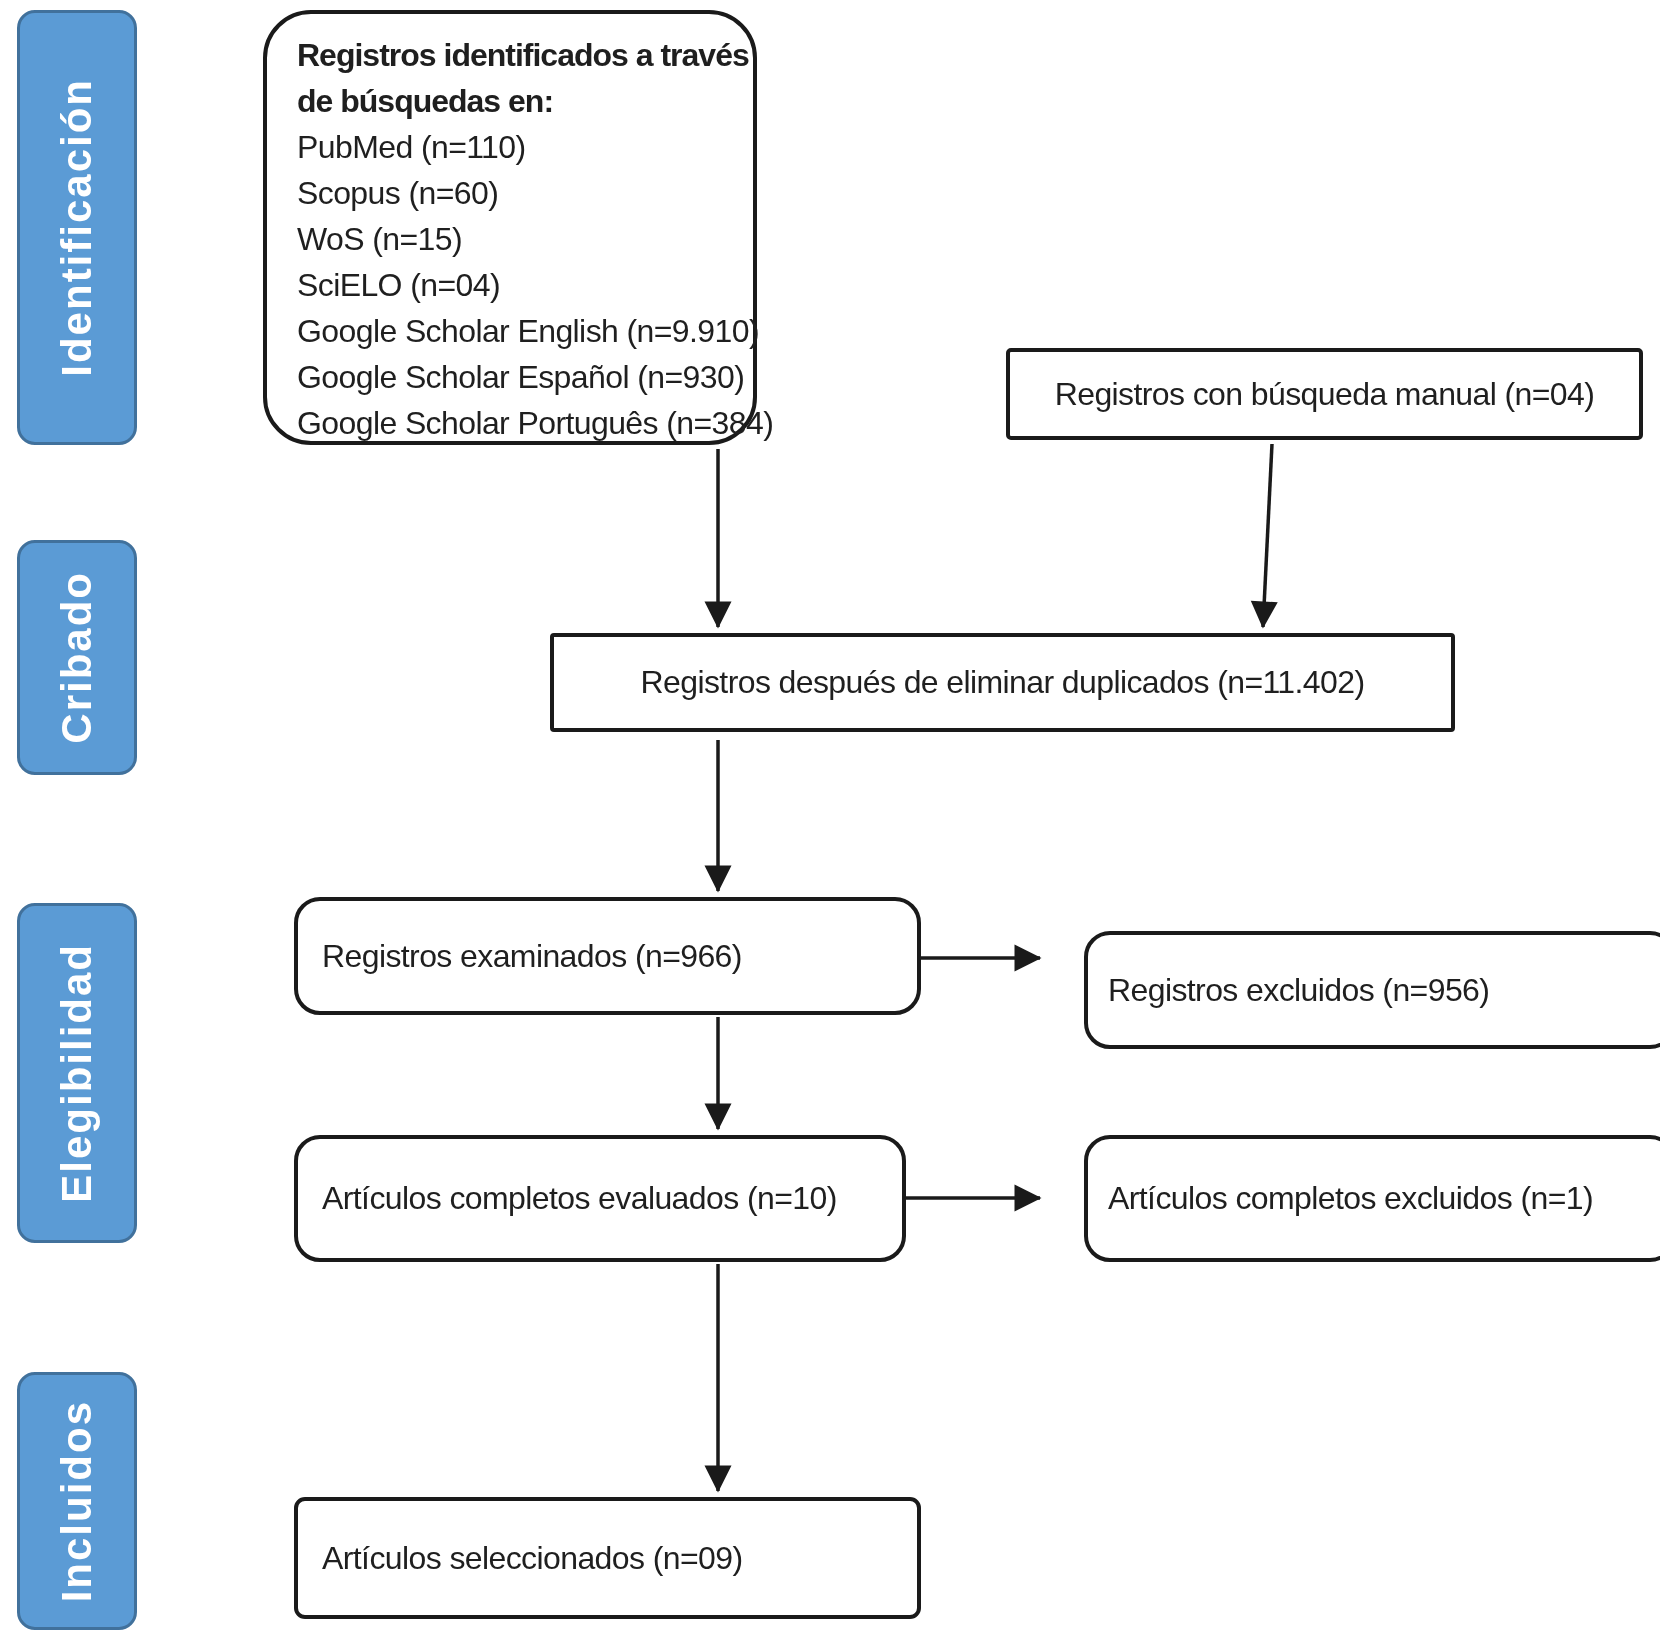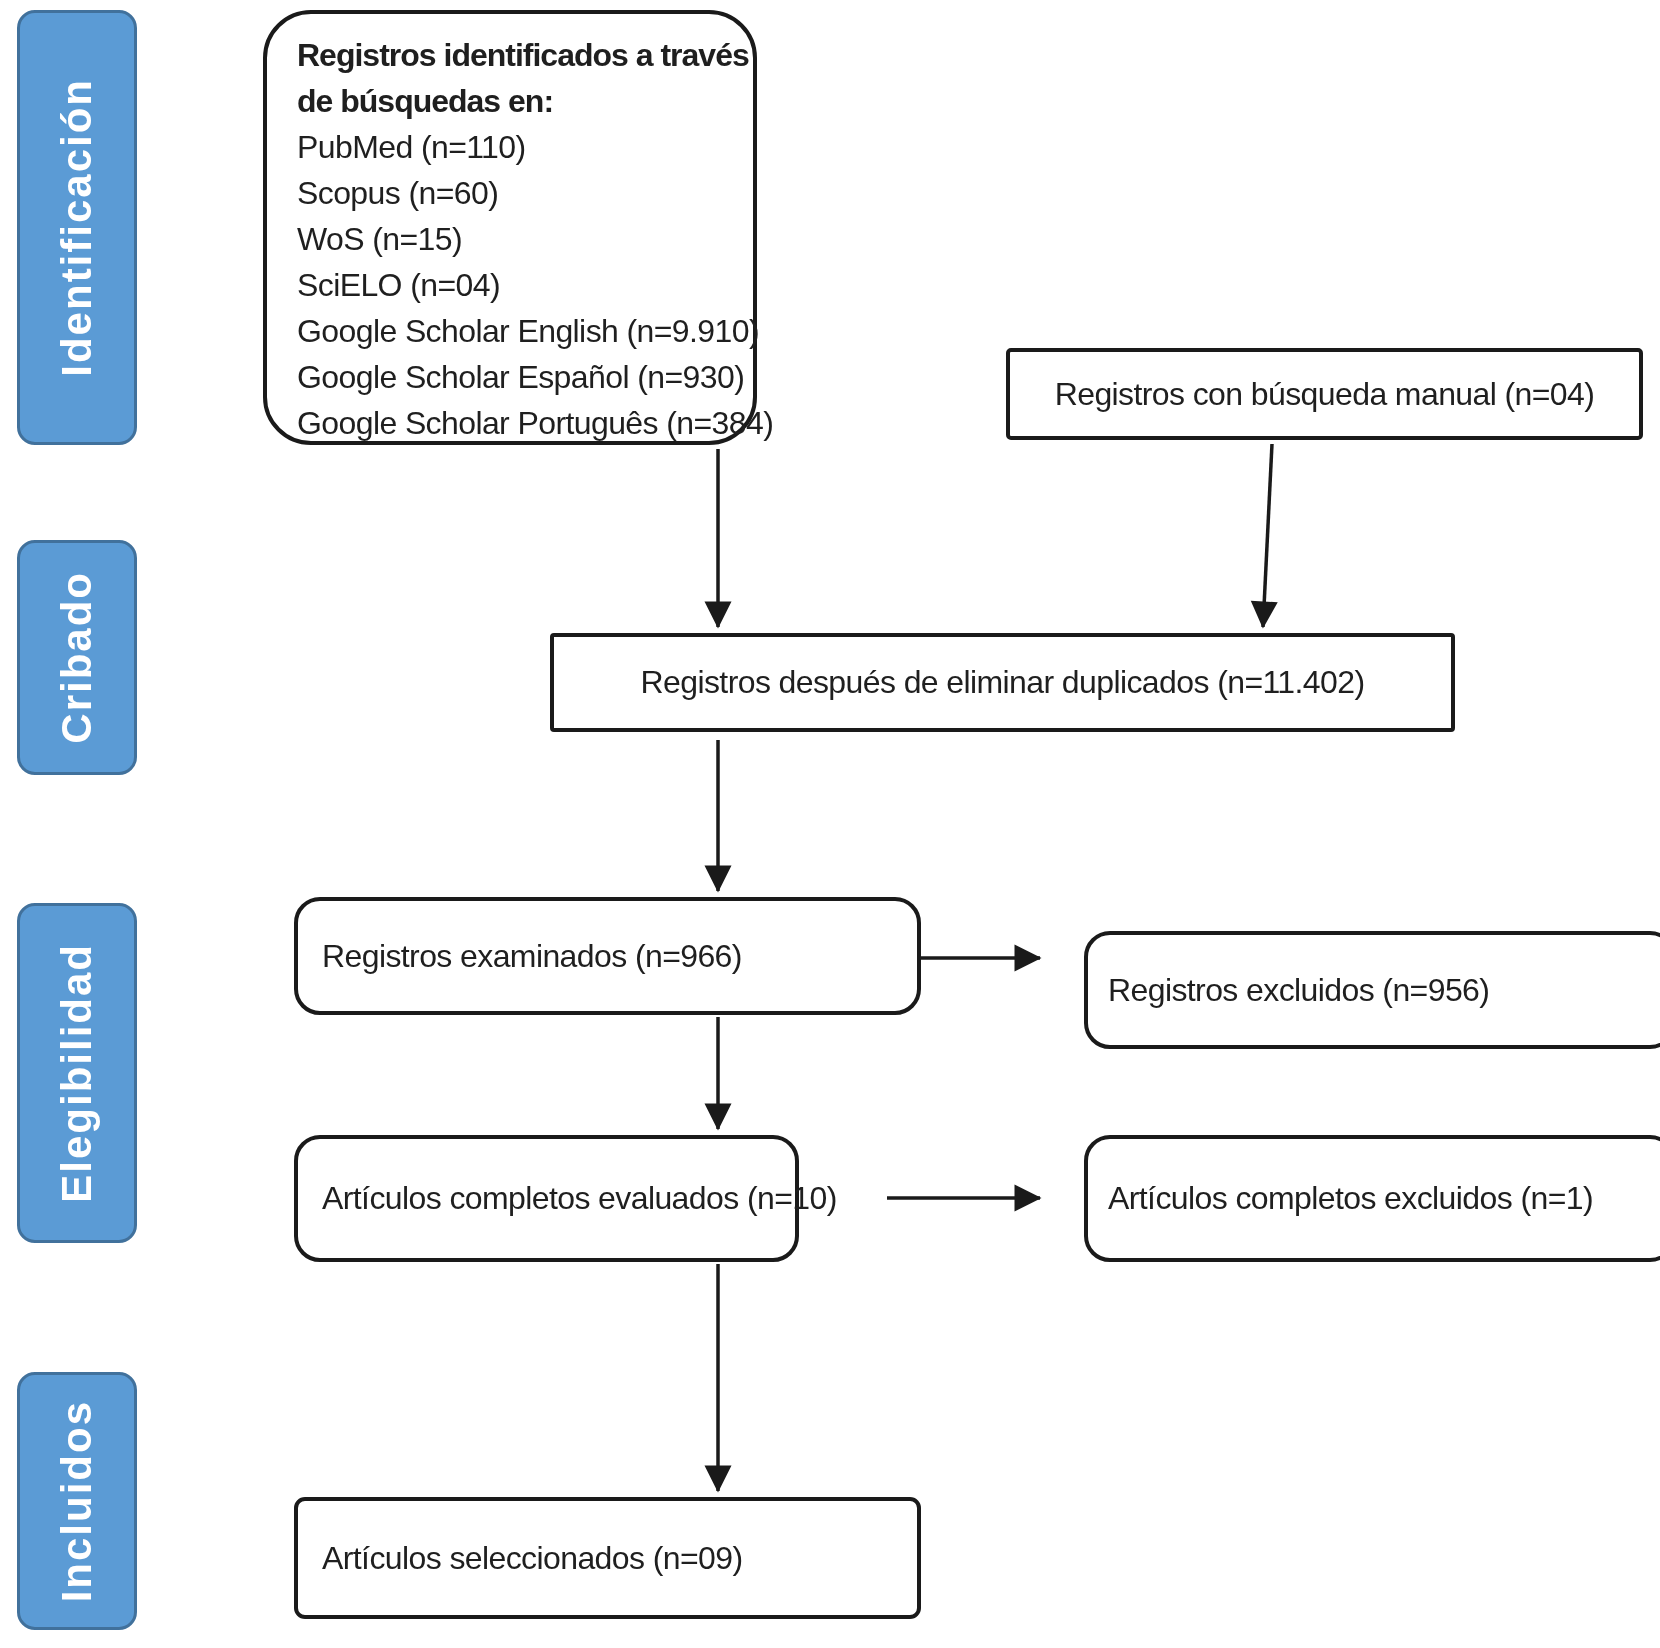--- a/index.html
+++ b/index.html
@@ -40,21 +40,21 @@
     display:block;padding:18px 8px 0 30px;border-radius:48px;
     font-size:32px;line-height:46px;letter-spacing:-0.6px;
   }
   .node.multiline .hdr{font-weight:bold;letter-spacing:-1px;white-space:nowrap;}
   .node.multiline .src{white-space:nowrap;}
   #box-identified{left:263px;top:10px;width:494px;height:435px;}
   #box-manual{left:975px;top:348px;width:637px;height:92px;border-radius:5px;margin-left:31px;}
   #box-dedup{left:550px;top:633px;width:905px;height:99px;border-radius:4px;}
   #box-screened{left:258px;top:897px;width:627px;height:118px;border-radius:26px;}
   #box-screened-excl{left:1048px;top:931px;width:592px;height:118px;border-radius:26px;padding-left:20px;}
-  #box-fulltext{left:258px;top:1135px;width:505px;height:127px;border-radius:26px;}
+  #box-fulltext{left:258px;top:1135px;width:612px;height:127px;border-radius:26px;}
   #box-fulltext-excl{left:1048px;top:1135px;width:592px;height:127px;border-radius:26px;padding-left:20px;}
   #box-selected{left:258px;top:1497px;width:627px;height:122px;border-radius:11px;}
   #phase-identification{top:10px;height:435px;}
   #phase-screening{top:540px;height:235px;}
   #phase-eligibility{top:903px;height:340px;}
   #phase-included{top:1372px;height:258px;}
 </style>
 </head>
 <body>
 

